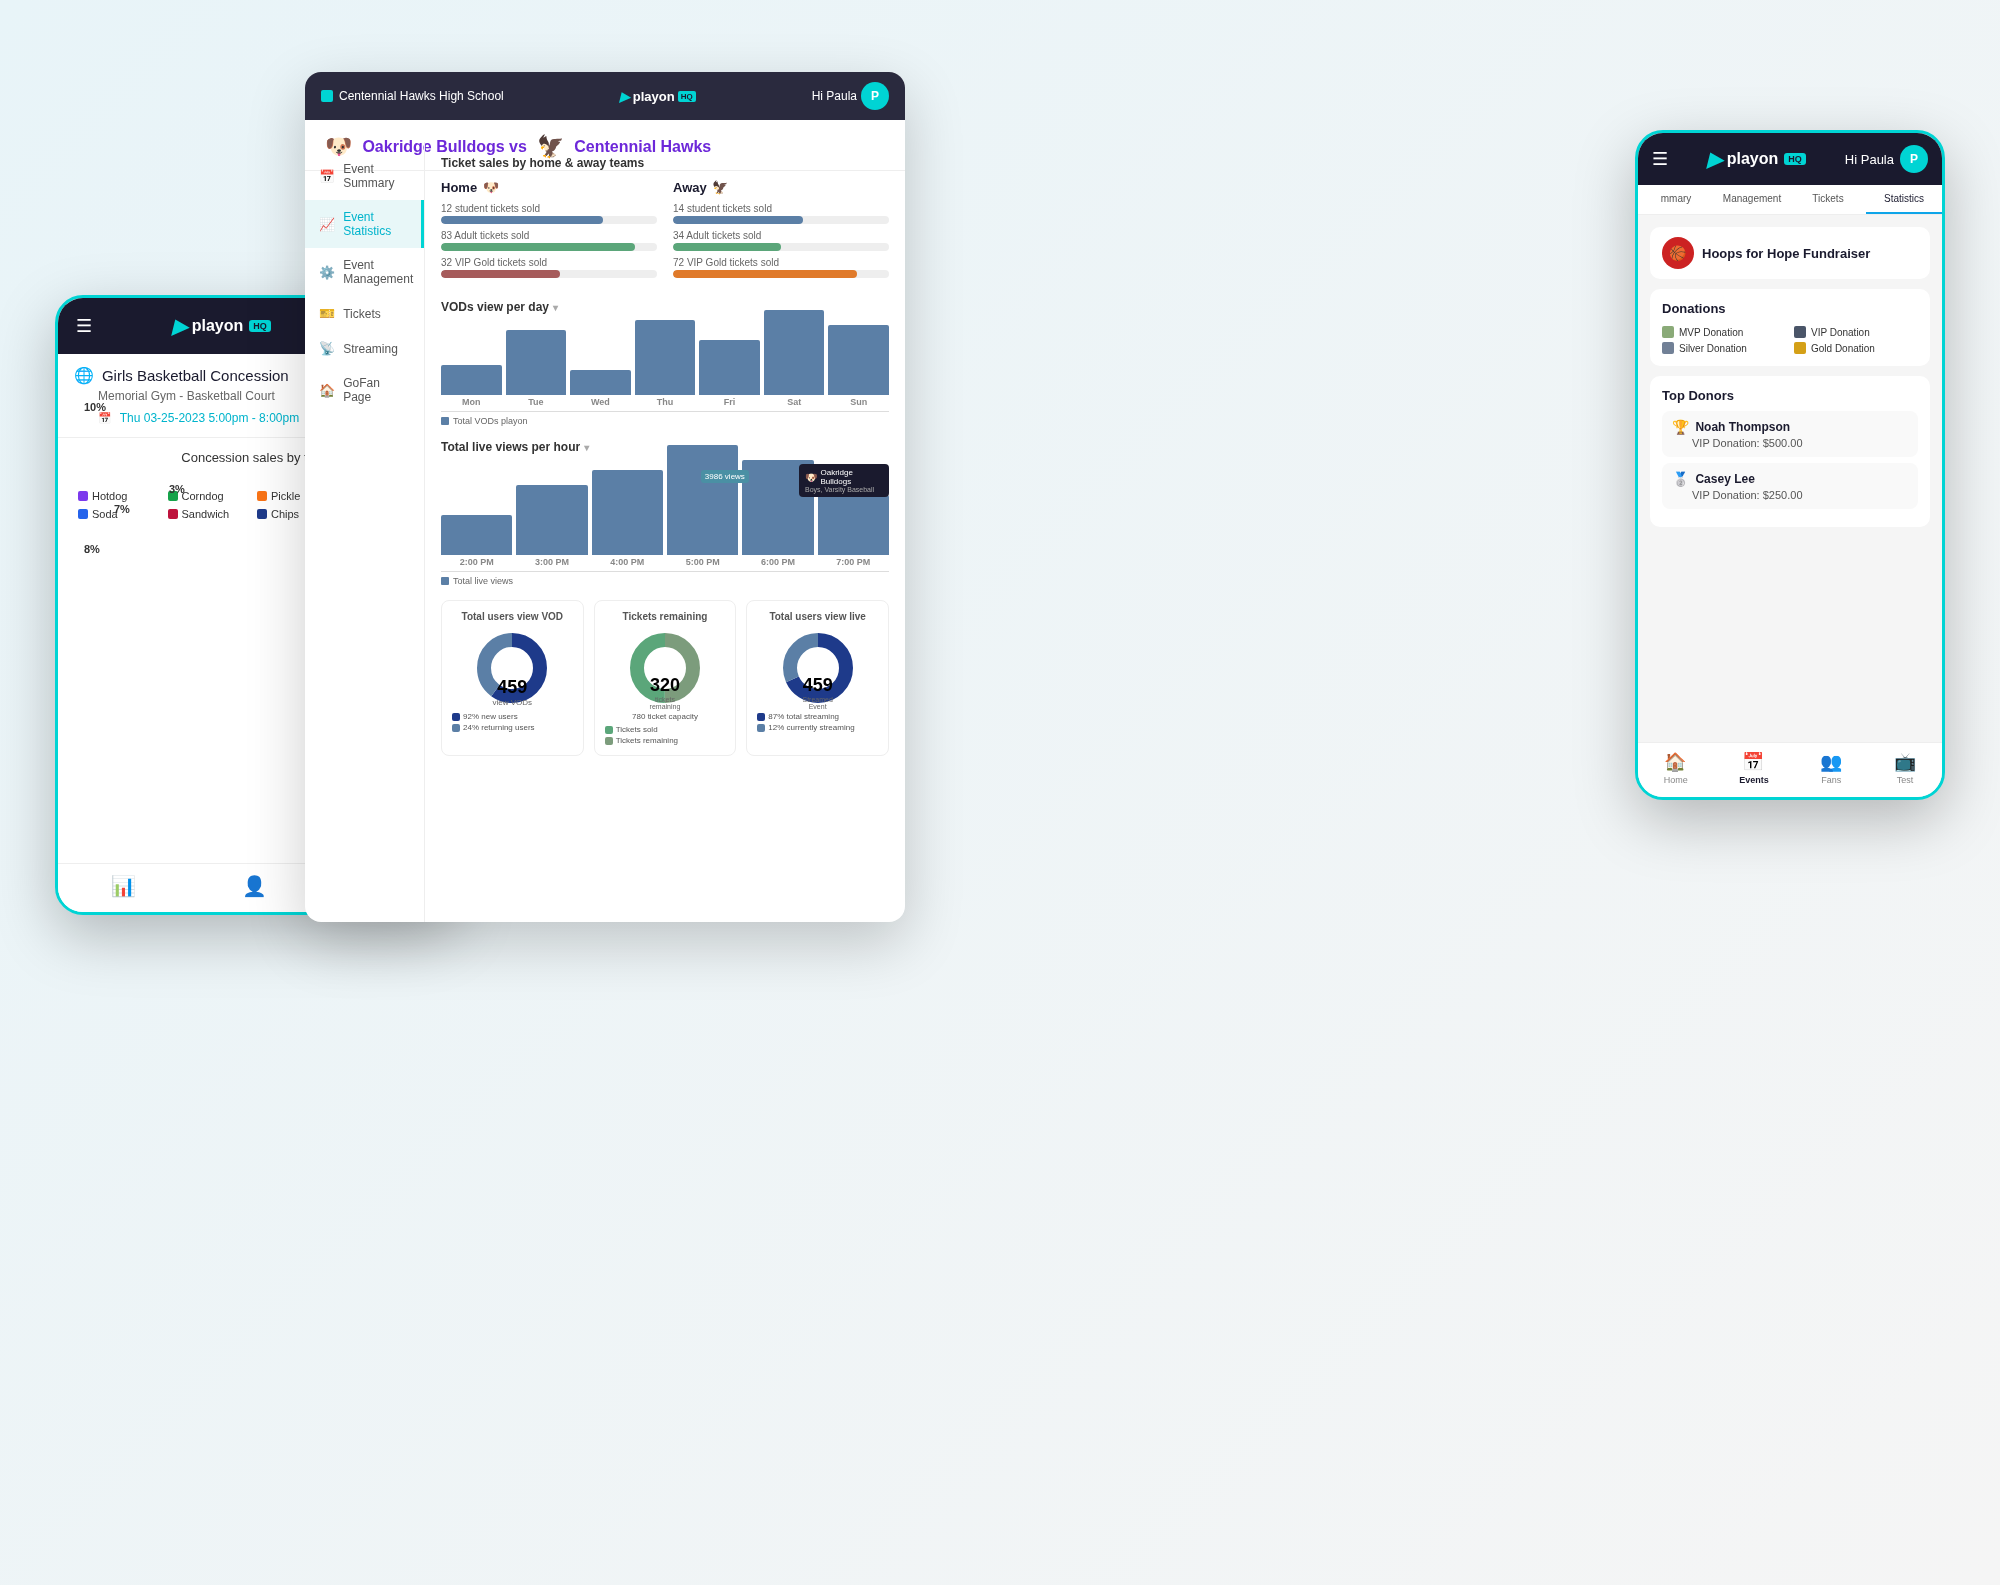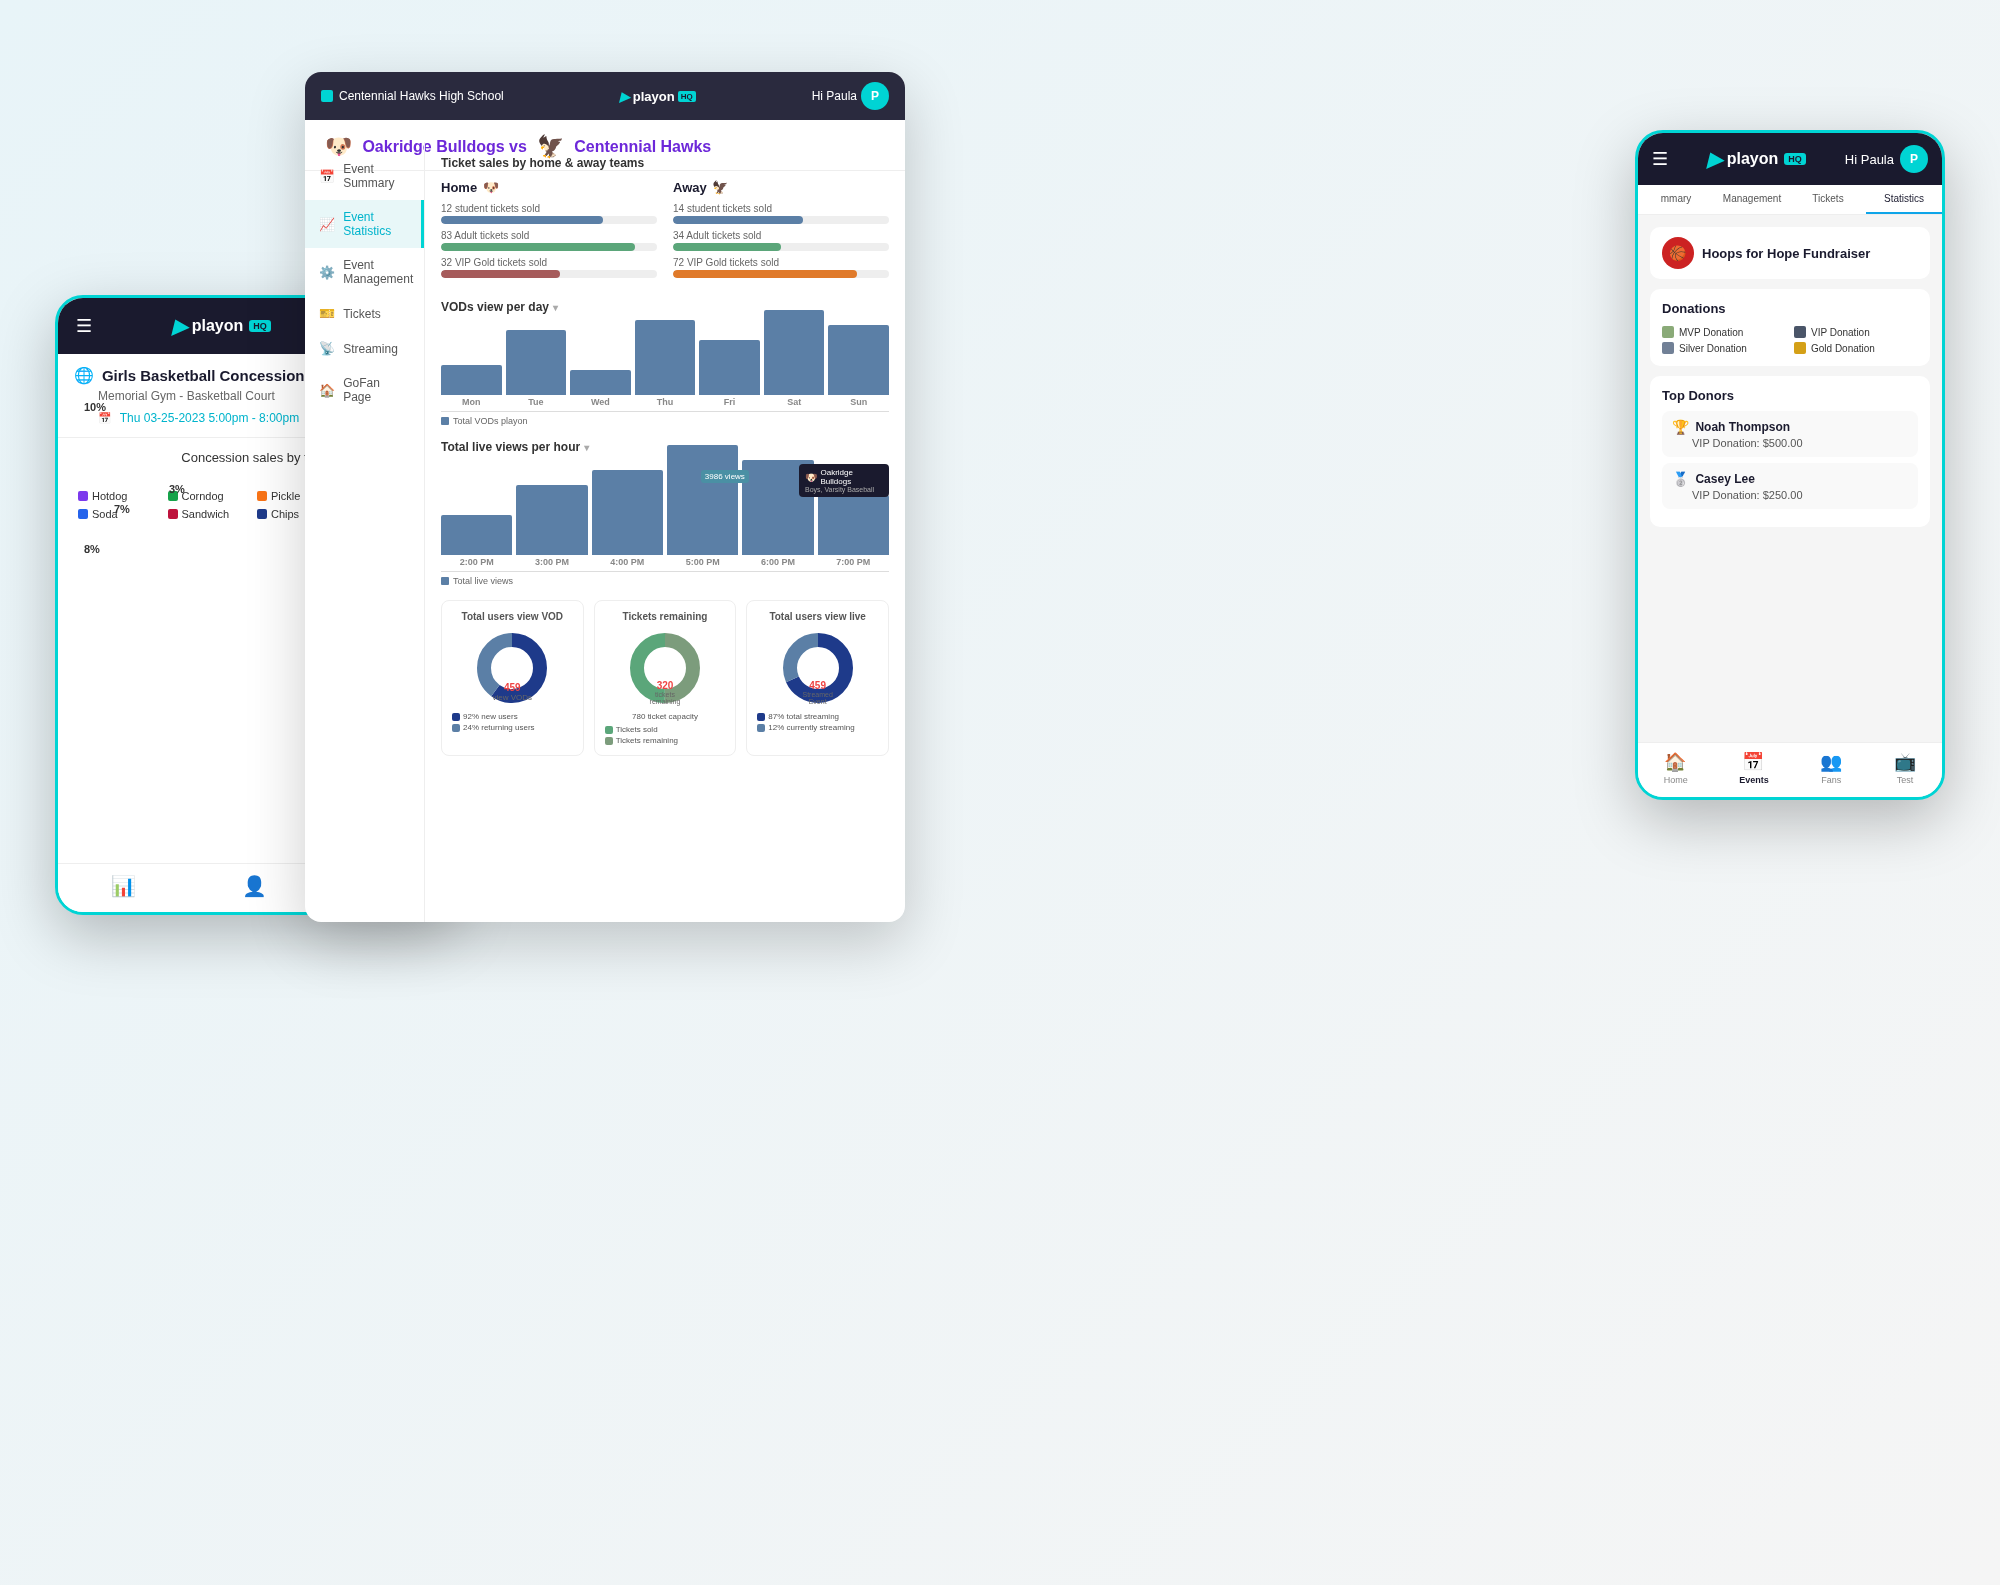--- a/index.html
+++ b/index.html
@@ -83,21 +83,21 @@
       padding: 12px 16px 8px;
       border-bottom: 1px solid #eee;
     }
     .event-title-row {
       display: flex;
       align-items: center;
       justify-content: space-between;
     }
     .globe-icon { color: #555; font-size: 16px; margin-right: 8px; }
     .event-title-text {
-      font-weight: 700;
+      font-weight: 400;
       font-size: 15px;
       color: #1a1a2e;
       flex: 1;
     }
     .chevron-down { color: #555; font-size: 16px; }
     .event-venue { color: #666; font-size: 12px; margin-top: 4px; margin-left: 24px; }
     .event-datetime {
       display: flex;
       align-items: center;
       gap: 8px;
@@ -345,21 +345,21 @@
     }
     .stat-mini-title { font-size: 10px; color: #555; margin-bottom: 6px; font-weight: 600; }
     .mini-donut-container { position: relative; width: 80px; height: 80px; margin: 0 auto; }
     .mini-donut-center {
       position: absolute;
       top: 50%;
       left: 50%;
       transform: translate(-50%, -50%);
       text-align: center;
     }
-    .mini-donut-num { font-size: 10px; font-weight: 700; color: #ef4444; margin-top: 48px; }
+    .mini-donut-num { font-size: 18px; font-weight: 700; color: #000000; margin-top: 48px; }
     .mini-donut-sub { font-size: 8px; color: #666; }
     .mini-legend { font-size: 8px; color: #555; margin-top: 4px; }
     .mini-legend-item { display: flex; align-items: center; gap: 3px; margin-top: 2px; text-align: left; }
 
     
     .mobile-card-right {
       position: absolute;
       right: 55px;
       top: 130px;
       width: 310px;

